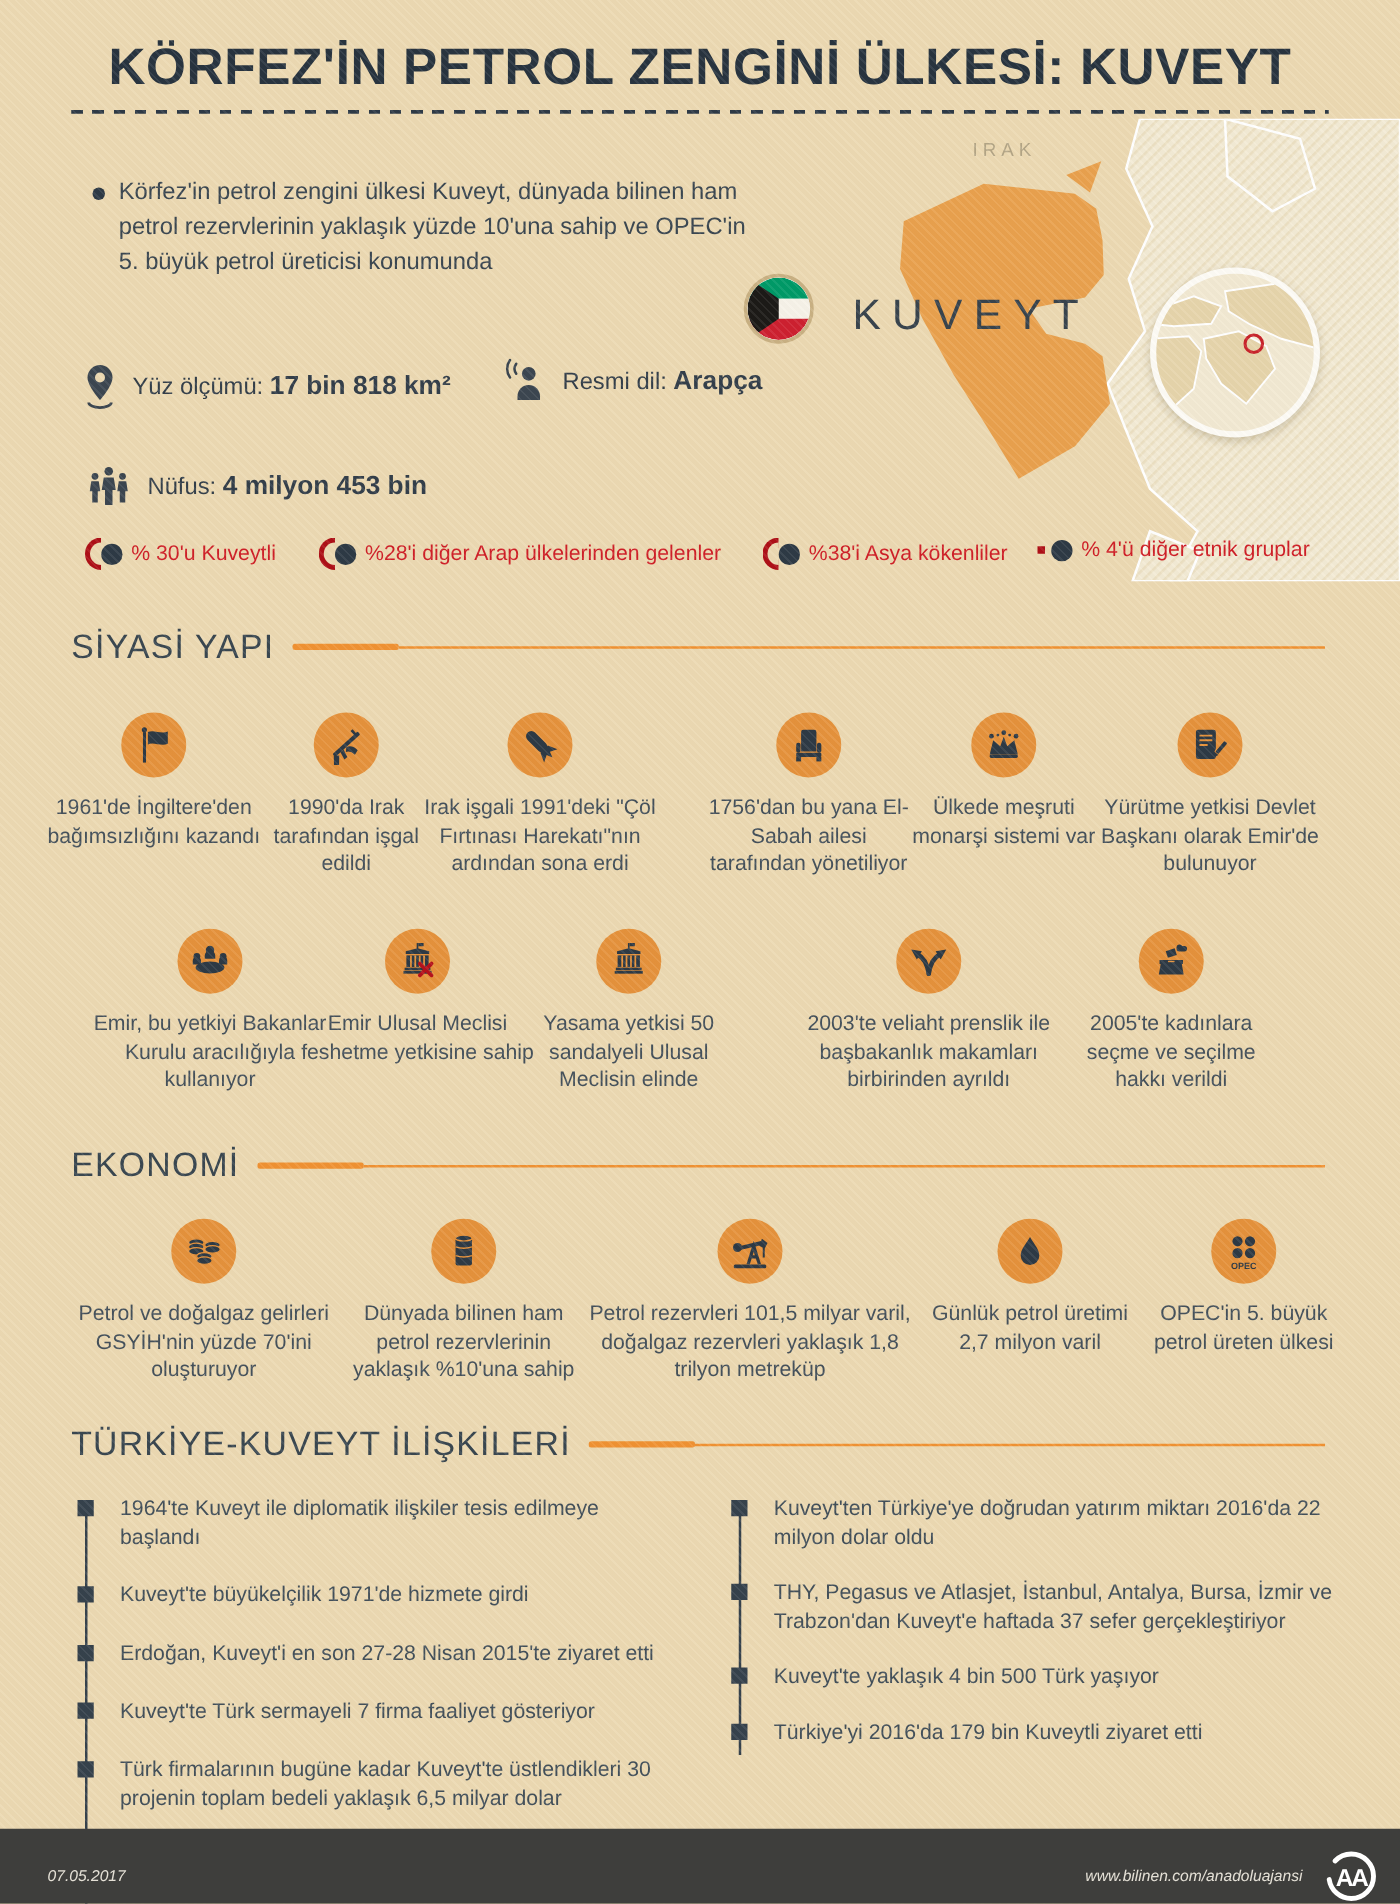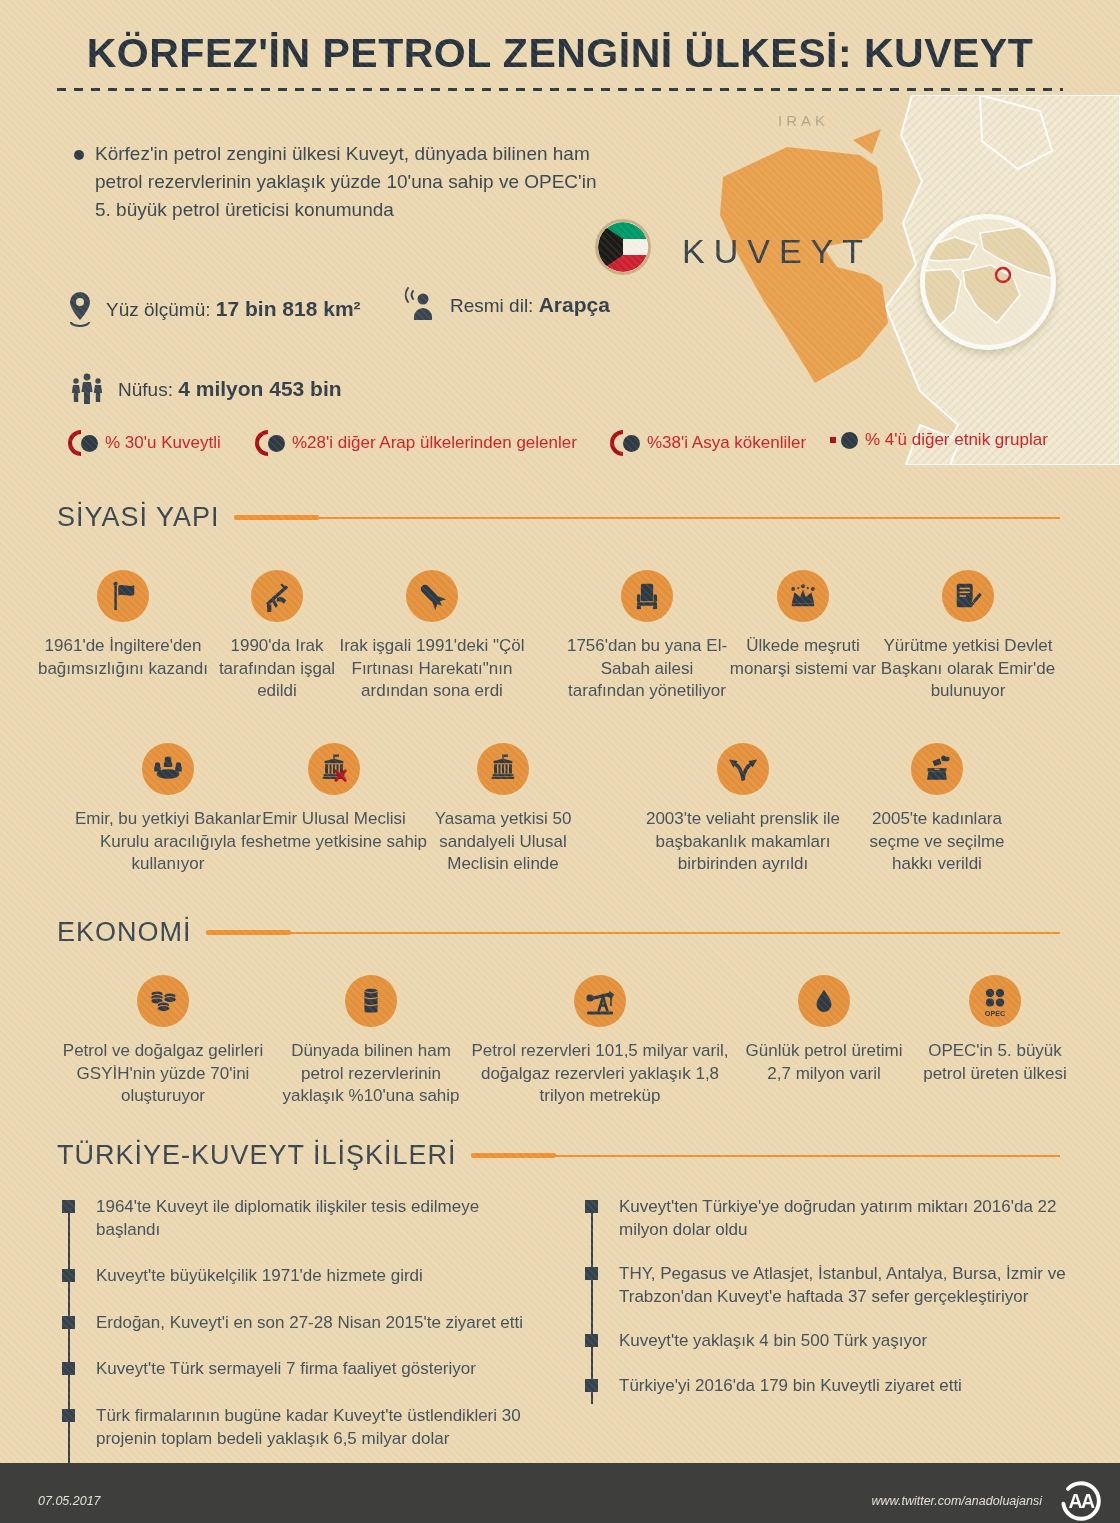--- a/index.html
+++ b/index.html
@@ -485,20 +485,20 @@
     <div class="tl-line"></div>
     <div class="tl-item">Kuveyt'ten Türkiye'ye doğrudan yatırım miktarı 2016'da 22 milyon dolar oldu</div>
     <div class="tl-item">THY, Pegasus ve Atlasjet, İstanbul, Antalya, Bursa, İzmir ve Trabzon'dan Kuveyt'e haftada 37 sefer gerçekleştiriyor</div>
     <div class="tl-item">Kuveyt'te yaklaşık 4 bin 500 Türk yaşıyor</div>
     <div class="tl-item">Türkiye'yi 2016'da 179 bin Kuveytli ziyaret etti</div>
   </div>
 
   <div class="abs footer">
     <span class="date">07.05.2017</span>
     <span class="spacer"></span>
-    <span class="link">www.twitter.com/anadoluajansi</span>
+    <span class="link">www.bilinen.com/anadoluajansi</span>
     <svg class="aa" viewBox="0 0 40 40">
       <circle cx="20" cy="20" r="15.5" fill="none" stroke="#ffffff" stroke-width="3.4" stroke-dasharray="84 14" stroke-dashoffset="-60" stroke-linecap="round"></circle>
       <text x="20" y="26.5" text-anchor="middle" font-size="17" font-weight="bold" fill="#ffffff" letter-spacing="-1.5">AA</text>
     </svg>
   </div>
 
 </div>
 
 </body></html>

